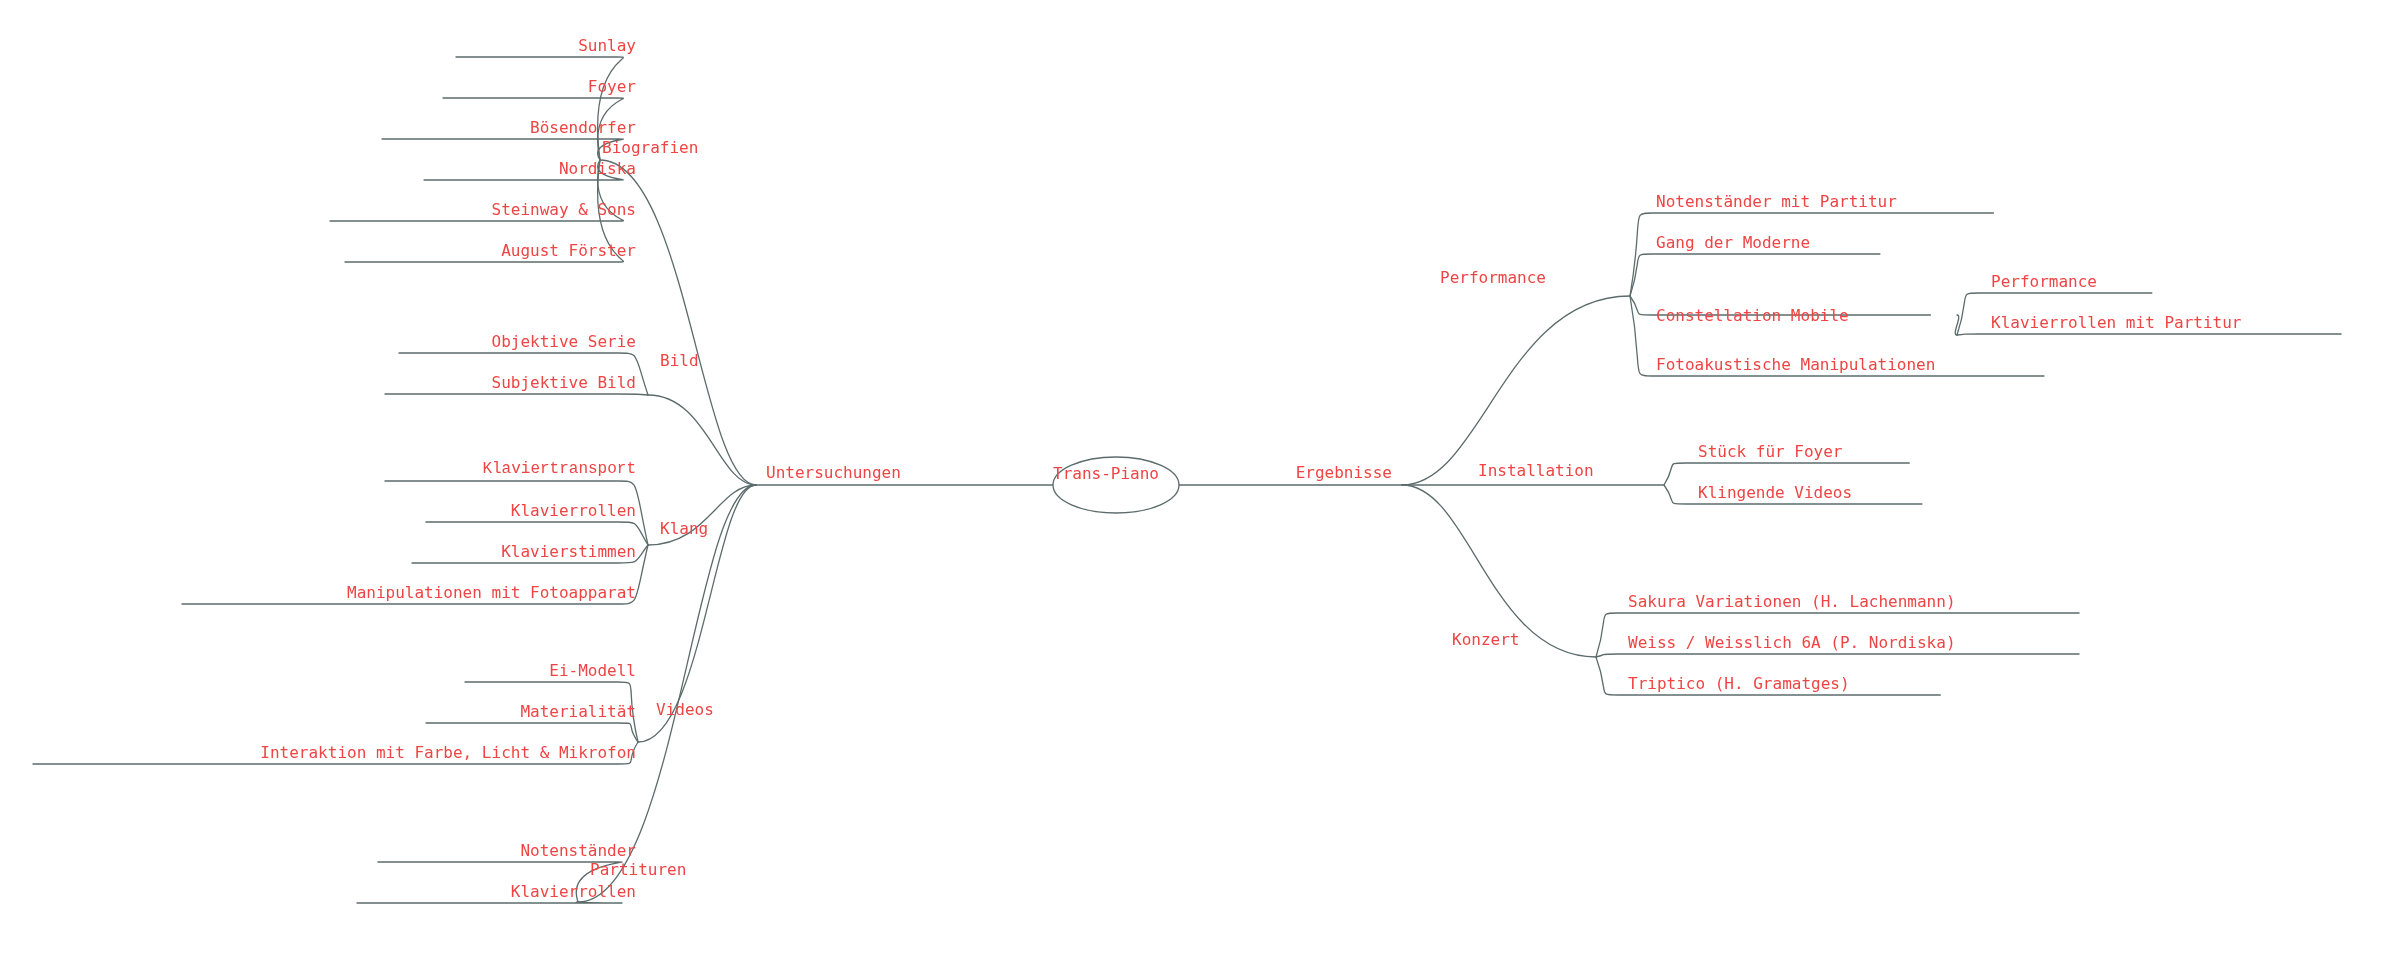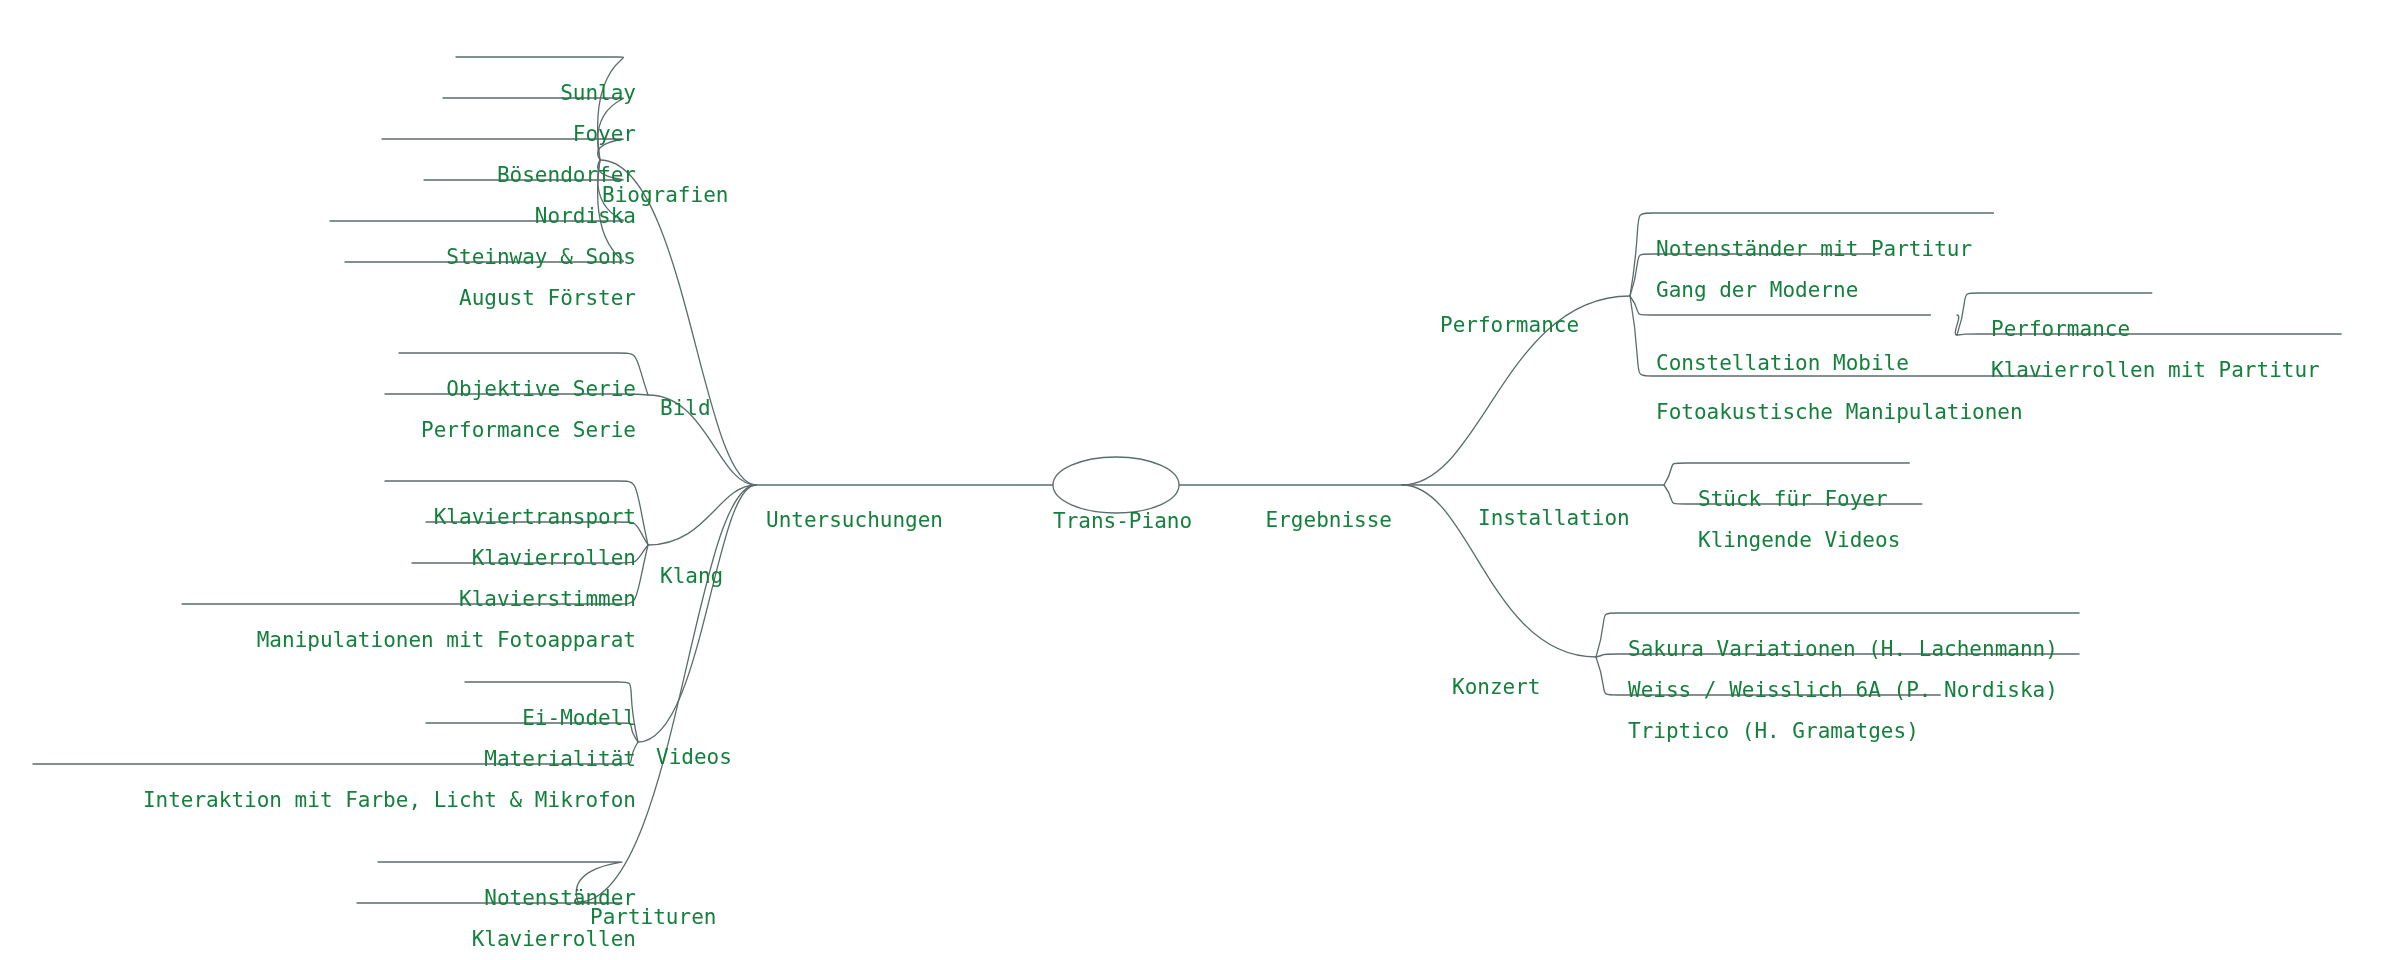--- a/index.html
+++ b/index.html
@@ -7,25 +7,24 @@
     position:relative;
     width:2400px;height:960px;
     background:#ffffff;
     font-family:"DejaVu Sans Mono","Liberation Mono",monospace;
     overflow:hidden;
   }
   #wires{position:absolute;left:0;top:0;width:2400px;height:960px;}
   .node{
     position:absolute;
     white-space:nowrap;
-    color:#15803d;
-    font-size:21px;
+    color:#ef4444;
+    font-size:16px;
     line-height:21px;
     letter-spacing:0px;
-    margin-top:48px;
   }
   .node.ra{transform:translate(-100%,-50%);}  
   .node.la{transform:translate(0,-50%);}
 </style>
 </head>
 <body>
 
 <div id="stage">
   <svg id="wires" viewBox="0 0 2400 960" xmlns="http://www.w3.org/2000/svg">
       <path d="M 456 57 L 618 57 C 640 57 586 57 600 160" fill="none" stroke="#5c6b6b" stroke-width="1.3" stroke-linecap="round"></path>
@@ -71,23 +70,23 @@
     </svg>
   <div id="labels">
       <div class="node ra" style="left: 636px; top: 45px;">Sunlay</div>
       <div class="node ra" style="left: 636px; top: 86px;">Foyer</div>
       <div class="node ra" style="left: 636px; top: 127px;">Bösendorfer</div>
       <div class="node ra" style="left: 636px; top: 168px;">Nordiska</div>
       <div class="node ra" style="left: 636px; top: 209px;">Steinway &amp; Sons</div>
       <div class="node ra" style="left: 636px; top: 250px;">August Förster</div>
       <div class="node la" style="left: 602px; top: 147px;">Biografien</div>
       <div class="node ra" style="left: 636px; top: 341px;">Objektive Serie</div>
-      <div class="node ra" style="left: 636px; top: 382px;">Performance Serie</div>
+      <div class="node ra" style="left: 636px; top: 382px;">Subjektive Bild</div>
       <div class="node la" style="left: 660px; top: 360px;">Bild</div>
-      <div class="node ra" style="left: 636px; top: 469px;">Klaviertransport</div>
+      <div class="node ra" style="left: 636px; top: 469px; font-family: Liberation Mono, monospace;">Klaviertransport</div>
       <div class="node ra" style="left: 636px; top: 510px;">Klavierrollen</div>
       <div class="node ra" style="left: 636px; top: 551px;">Klavierstimmen</div>
       <div class="node ra" style="left: 636px; top: 592px;">Manipulationen mit Fotoapparat</div>
       <div class="node la" style="left: 660px; top: 528px;">Klang</div>
       <div class="node ra" style="left: 636px; top: 670px;">Ei-Modell</div>
       <div class="node ra" style="left: 636px; top: 711px;">Materialität</div>
       <div class="node ra" style="left: 636px; top: 752px;">Interaktion mit Farbe, Licht &amp; Mikrofon</div>
       <div class="node la" style="left: 656px; top: 709px; text-align: center;">Videos</div>
       <div class="node ra" style="left: 636px; top: 850px;">Notenständer</div>
       <div class="node ra" style="left: 636px; top: 891px;">Klavierrollen</div>

